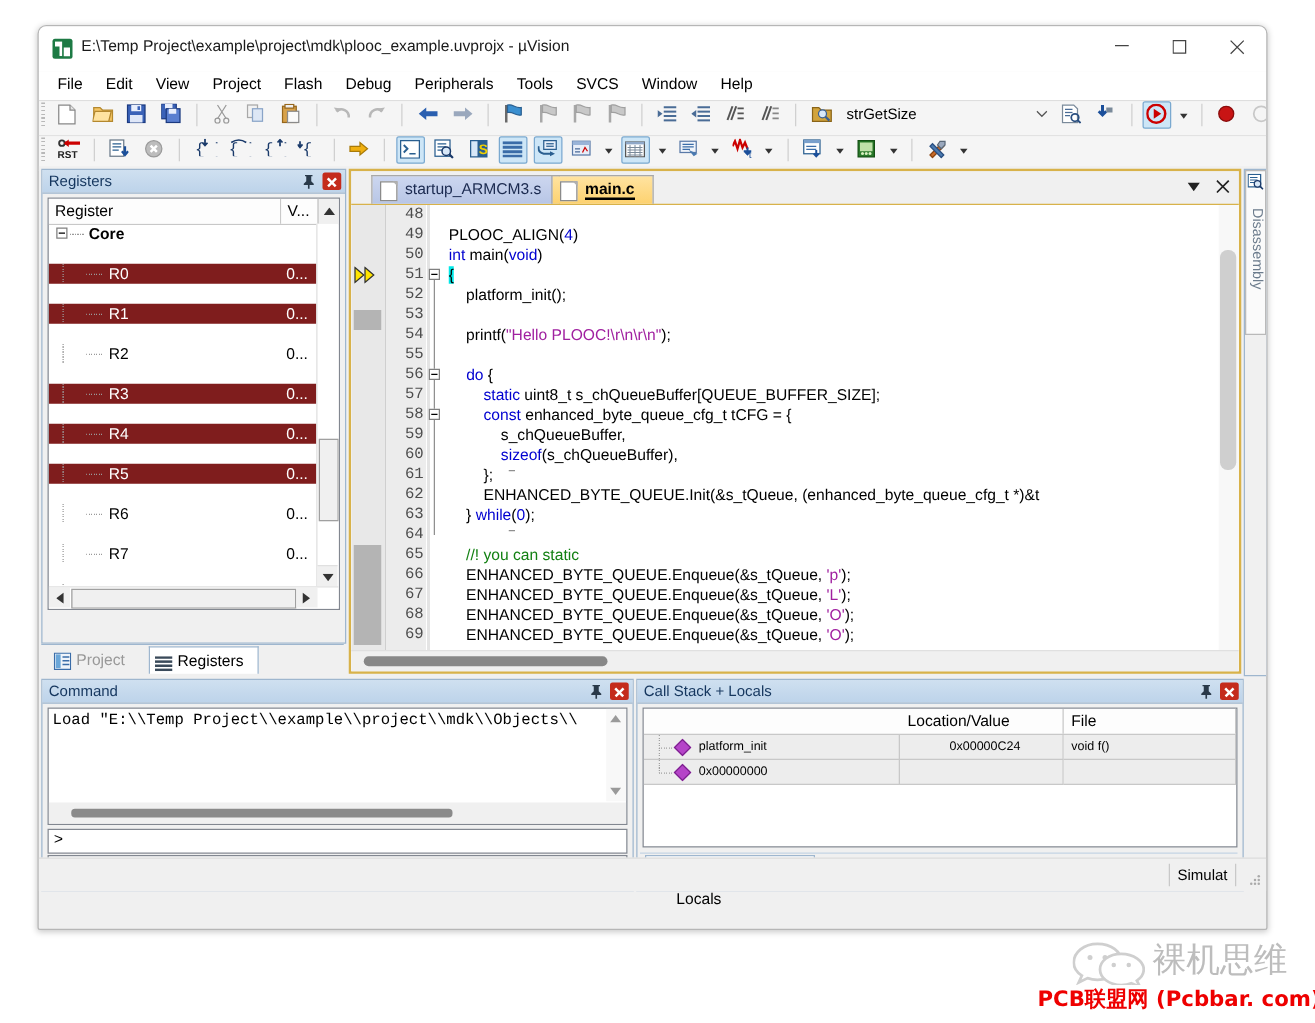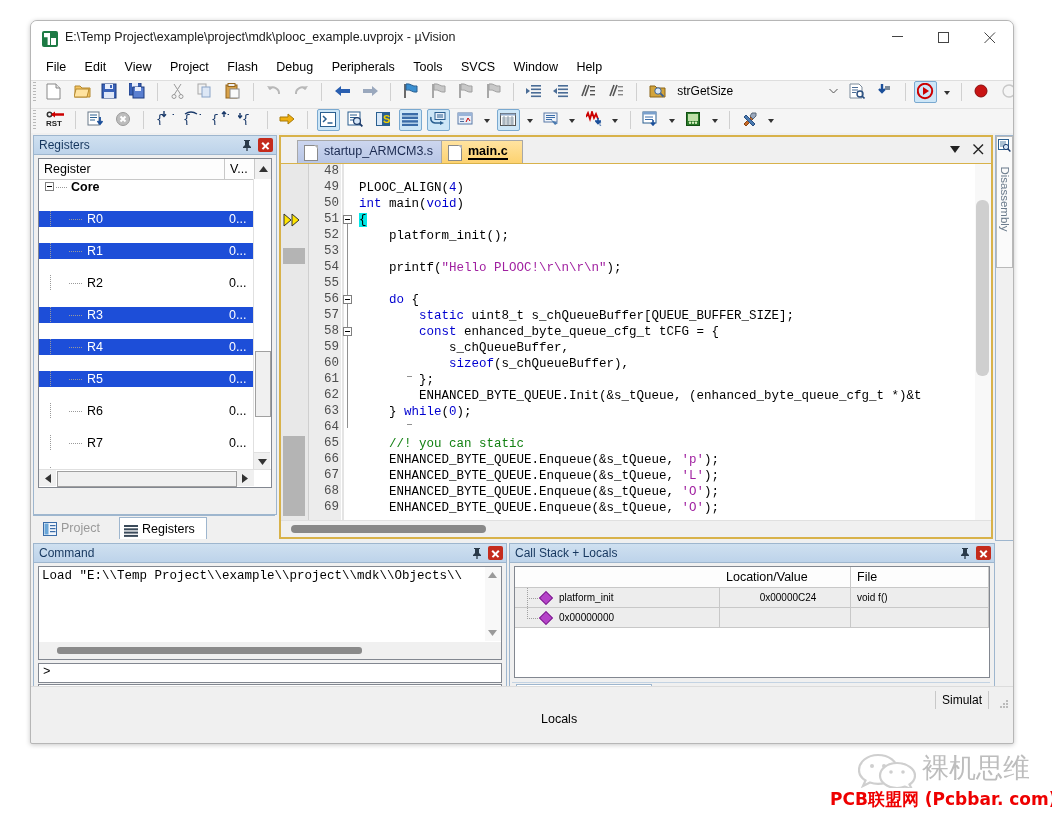--- a/index.html
+++ b/index.html
@@ -203,21 +203,21 @@
     background: #f0f0f0; border-left: 1px solid #c8c8c8; cursor:default;
   }
   #reg-rows {
     position: absolute; left: 0; top: 20px; right: 17px; bottom: 17px;
     overflow: hidden;
   }
   .reg-row {
     position: relative; height: 16px; line-height: 16px;
     font-size: 12.5px; color: #000; white-space: nowrap; cursor: default;
   }
-  .reg-row.sel { background: #1d4ed8; color: #ffffff; }
+  .reg-row.sel { background: #7f1d1d; color: #ffffff; }
   .reg-row .nm { position: absolute; }
   .reg-row .vl { position: absolute; left: 190px; }
   .reg-row .guide {
     position: absolute; top: 0; height: 16px; width: 1px;
     background-image: repeating-linear-gradient(to bottom,#9a9a9a 0 1px,transparent 1px 2px);
   }
   .reg-row .hguide {
     position: absolute; top: 8px; height: 1px;
     background-image: repeating-linear-gradient(to right,#9a9a9a 0 1px,transparent 1px 2px);
   }
@@ -320,21 +320,21 @@
     position: absolute; left: 28px; top: 0; width: 32px; bottom: 16px;
     background: #ececec;
   }
   #foldgutter {
     position: absolute; left: 60px; top: 0; width: 14px; bottom: 16px;
     background:#ffffff;
     background-image: linear-gradient(to right,#fff 0 1px, #e4e4e4 1px 3px, #fff 3px 14px);
   }
   .codeline {
     position: absolute; left: 0; right: 0; height: 16px; line-height: 16px;
-    font-family: Liberation Mono, monospace;
+    font-family: Liberation Sans, sans-serif;
     font-size: 12.5px; white-space: pre;
   }
   .ln {
     position: absolute; left: 28px; width: 30px; text-align: right;
     color: #4d4d4d;
     font-family: "Liberation Mono","DejaVu Sans Mono",monospace; font-size: 12.5px;
   }
   .ctext { position: absolute; left: 78px; color: #000; }
   .kw   { color: #0000d0; }
   .str  { color: #a020a0; }

